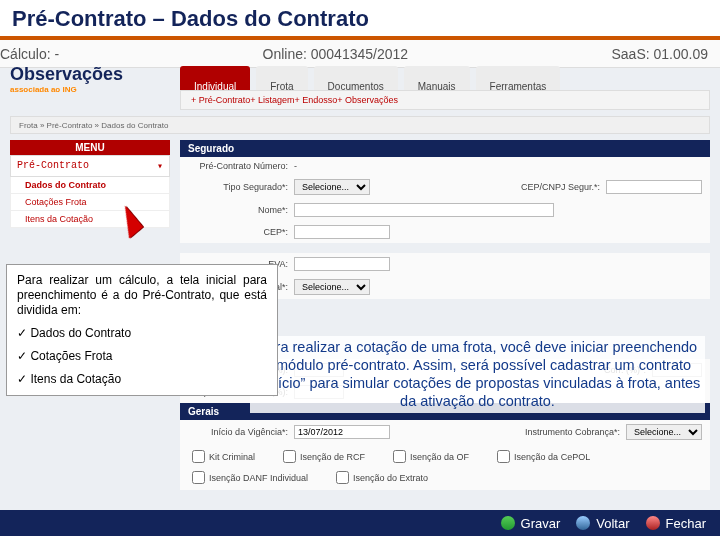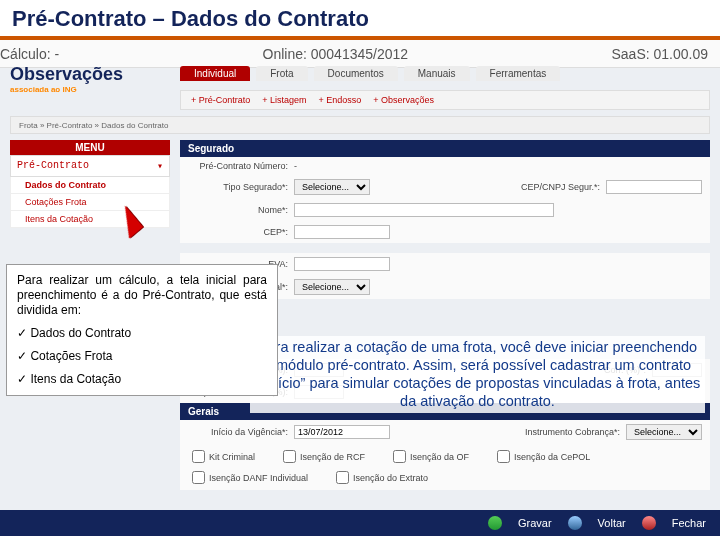--- a/index.html
+++ b/index.html
@@ -4,43 +4,43 @@
 <style>
   * { box-sizing: border-box; margin: 0; padding: 0; }
   body { width: 720px; height: 540px; overflow: hidden; font-family: Arial, sans-serif; background: #fff; }
   .slide-title { font-size: 22px; font-weight: bold; color: #13245a; padding: 6px 12px 4px; border-bottom: 4px solid #cc5500; background:#fff; }
   .page { position: relative; width: 720px; height: 496px; background: #eceff3; }
   .topbar { height: 28px; background: #fafafa; display:flex; justify-content:space-between; align-items:center; padding-right:12px; gap:10px; font-size:14px; color:#555; border-bottom:1px solid #ddd; }
   .logo-area { position:absolute; left:10px; top:24px; width:160px; }
   .logo { font-size:18px; font-weight:bold; color:#13245a; }
   .logo-sub { font-size:8px; color:#ff8800;font-weight:bold; }
   .nav { position:absolute; left:180px; top:26px; display:flex; gap:6px; }
-  .nav-tab { padding:2px 14px; font-size:10px; border-radius:3px 3px 0 0; cursor:pointer; }
+  .nav-tab { padding:15px 14px; font-size:10px; border-radius:3px 3px 0 0; cursor:pointer; }
   .nav-tab.active { background:#b00000; color:#fff; }
   .nav-tab.idle { background:#ececec; color:#444; }
-  .subnav { position:absolute; left:180px; top:50px; right:10px; height:20px; background:#f4f4f4; border:1px solid #ddd; display:flex; align-items:center; gap:12px; padding-left:10px; font-size:9px; color:#b00; }
+  .subnav { position:absolute; left:180px; top:50px; right:10px; height:20px; background:#f4f4f4; border:1px solid #ddd; display:flex; align-items:center; gap:0; padding-left:10px; font-size:9px; color:#b00; }
   .breadcrumb { position:absolute; left:10px; top:76px; right:10px; height:18px; background:#f0f0f0; font-size:8px; color:#666; padding:4px 8px; border:1px solid #ddd; }
   .sidebar { position:absolute; left:10px; top:100px; width:160px; }
   .sidebar-menu { background:#b00000; color:#fff; font-size:10px; font-weight:bold; text-align:center; padding:2px; }
   .sidebar-head { background:#fff; border:1px solid #ddd; font-size:10px; color:#b00; padding:4px 6px; display:flex; justify-content:space-between;font-family:Liberation Mono, monospace; }
   .sidebar-item { font-size:9px; color:#b00; padding:3px 14px; background:#fff; border:1px solid #eee; border-top:none; }
   .sidebar-item.sel { font-weight:bold; }
   .content { position:absolute; left:180px; top:100px; right:10px; }
   .section-head { background:#13245a; color:#fff; font-size:10px; font-weight:bold; padding:3px 8px; }
   .form-row { display:flex; align-items:center; font-size:9px; color:#444; padding:4px 8px; gap:6px; background:#fafafa; }
   .form-row label { min-width:100px; text-align:right; }
   .form-row input, .form-row select { font-size:9px; padding:1px 3px; border:1px solid #bbb; }
   .form-row input[type=text]{ width:96px; }
   .callout-left { position:absolute; left:6px; top:224px; width:272px; background:#fff; border:1px solid #999; padding:8px 10px; font-size:12px; line-height:1.25; text-align:justify; z-index:10; }
   .callout-left .chk { margin-top:8px; font-size:12px; }
   .callout-main { position:absolute; left:250px; top:296px; width:455px; font-size:14.5px; color:#133a8a; text-align:center; background:rgba(255,255,255,0.85); padding:2px; z-index:9; line-height:1.25; }
   .cursor-arrow { position:absolute; left:118px; top:168px; width:46px; height:46px; z-index:11; }
   .cursor-arrow .shape { width:0; height:0; border-left:18px solid transparent; border-right:0 solid transparent; border-bottom:28px solid #d40000; transform:rotate(-40deg); filter:drop-shadow(1px 1px 0 #800); }
   .footer { position:absolute; bottom:0; left:0; right:0; height:26px; background:#13245a; display:flex; justify-content:flex-end; align-items:center; padding-right:10px; gap:8px; }
-  .footer-btn { display:flex; align-items:center; gap:16px; font-size:11px; color:#fff; cursor:pointer; padding:2px 4px; }
+  .footer-btn { display:flex; align-items:center; gap:6px; font-size:13px; color:#fff; cursor:pointer; padding:2px 4px; }
   .footer-btn .ico { width:14px; height:14px; border-radius:50%; display:inline-block; }
   .ico-gravar{background:linear-gradient(#5c5,#293)} .ico-voltar{background:linear-gradient(#9cf,#369)} .ico-fechar{background:linear-gradient(#f88,#a22)}
   .geral-checks { display:flex; flex-wrap:wrap; gap:8px 28px; font-size:9px; color:#444; padding:6px 12px; background:#fafafa; }
   .geral-checks label{ display:flex; align-items:center; gap:4px;}
 </style>
 </head>
 <body>
 
 <div class="slide-title">Pré-Contrato – Dados do Contrato</div>
 

